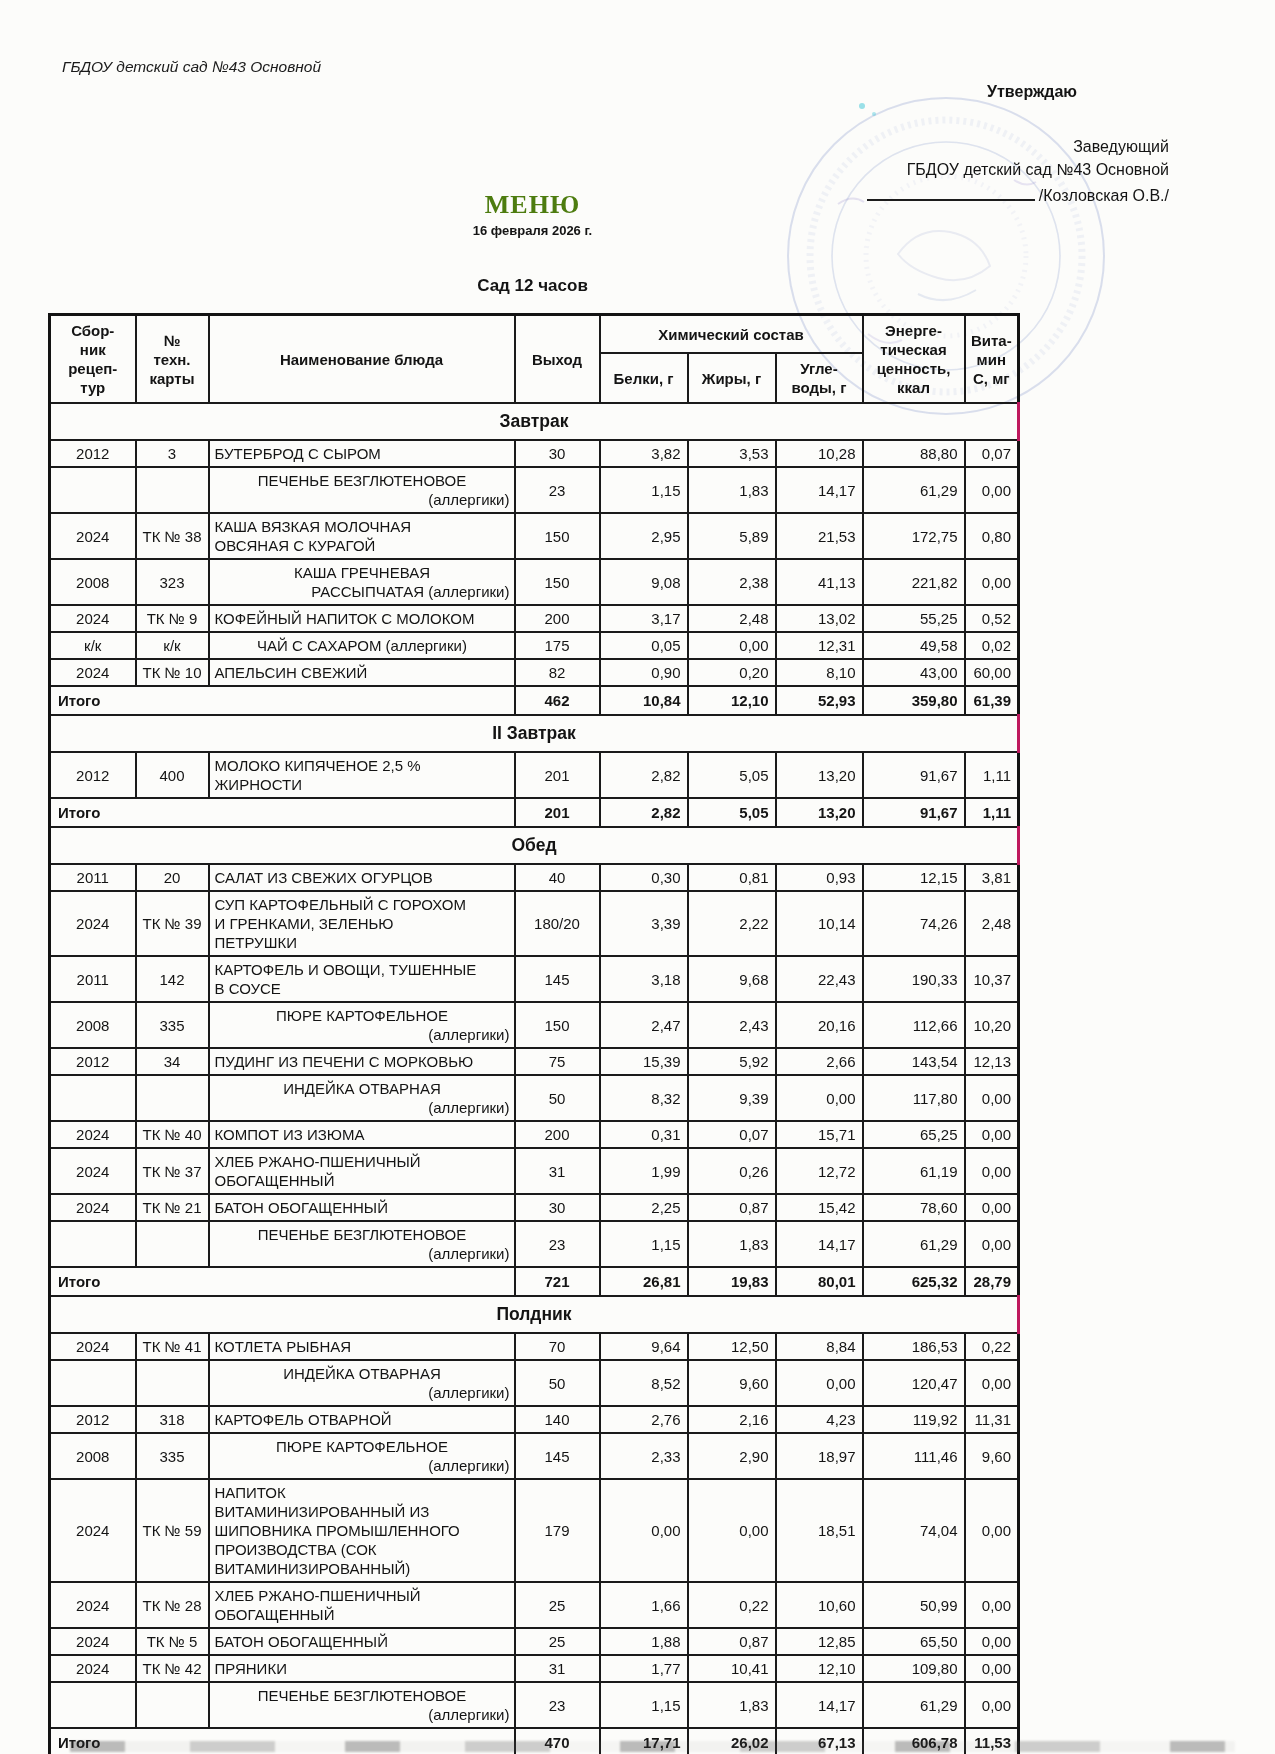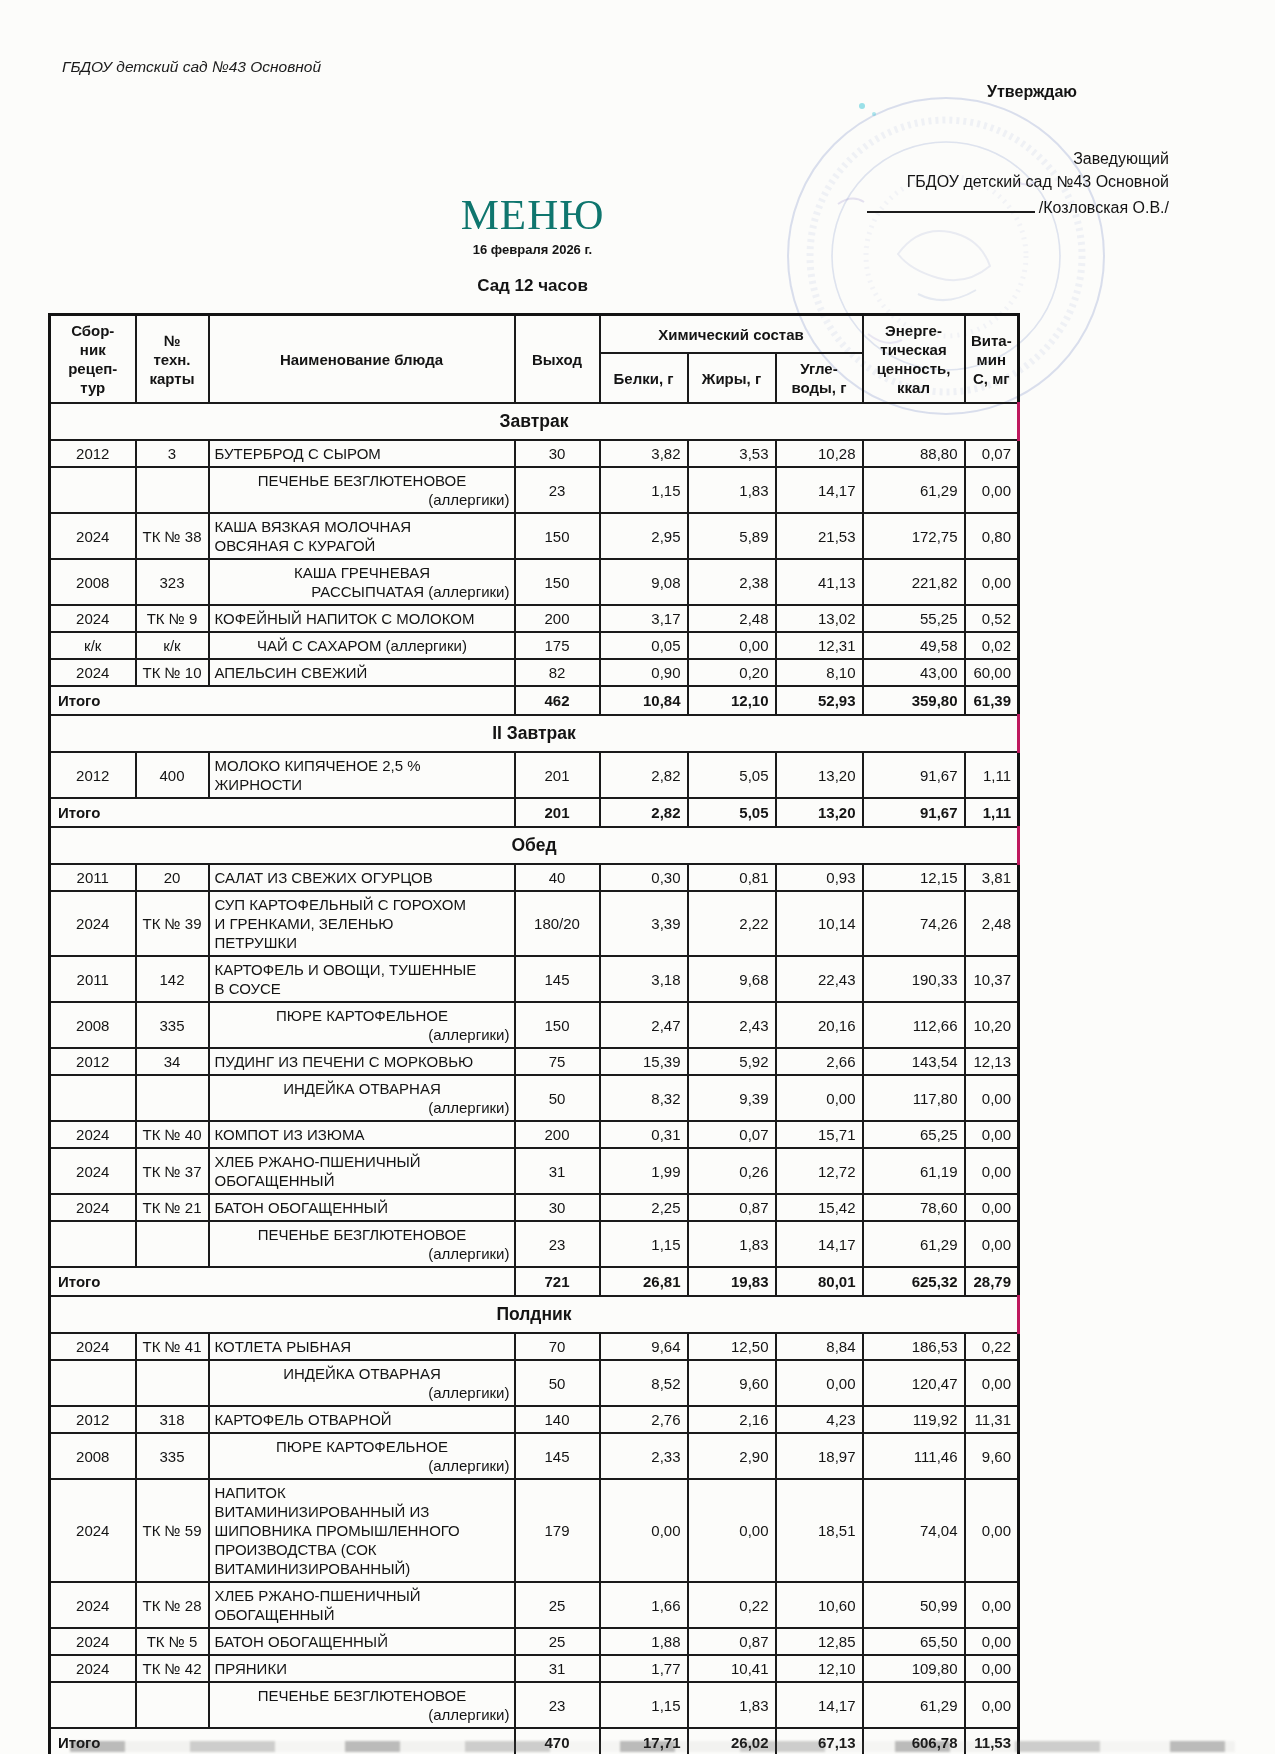--- a/index.html
+++ b/index.html
@@ -23,21 +23,21 @@
   .approve {
     position: absolute;
     top: 80px; right: 106px;
     text-align: right;
     font-size: 16px;
     line-height: 1.45;
   }
   .approve-title {
     font-weight: 700;
     padding-right: 92px;
-    margin-bottom: 44px;
+    margin-bottom: 32px;
   }
   .sig-row { margin-top: 2px; white-space: nowrap; }
   .sig-line {
     display: inline-block;
     width: 168px;
     border-bottom: 2px solid #1c1c1c;
     height: 0.9em;
     margin-right: 4px;
   }
   .stamp {
@@ -46,24 +46,24 @@
     pointer-events: none;
   }
   .title-block {
     position: absolute;
     left: 48px; top: 190px;
     width: 969px;
     text-align: center;
   }
   .menu-title {
     font-family: "Liberation Serif", serif;
-    font-weight: 400;
-    font-size: 43px;
+    font-weight: 700;
+    font-size: 26px;
     letter-spacing: 1px;
-    color: #0f766e;
+    color: #4d7c0f;
   }
   .menu-date {
     font-weight: 700;
     font-size: 13px;
     margin-top: 3px;
   }
   .subtitle {
     position: absolute;
     left: 48px; top: 276px;
     width: 969px;

